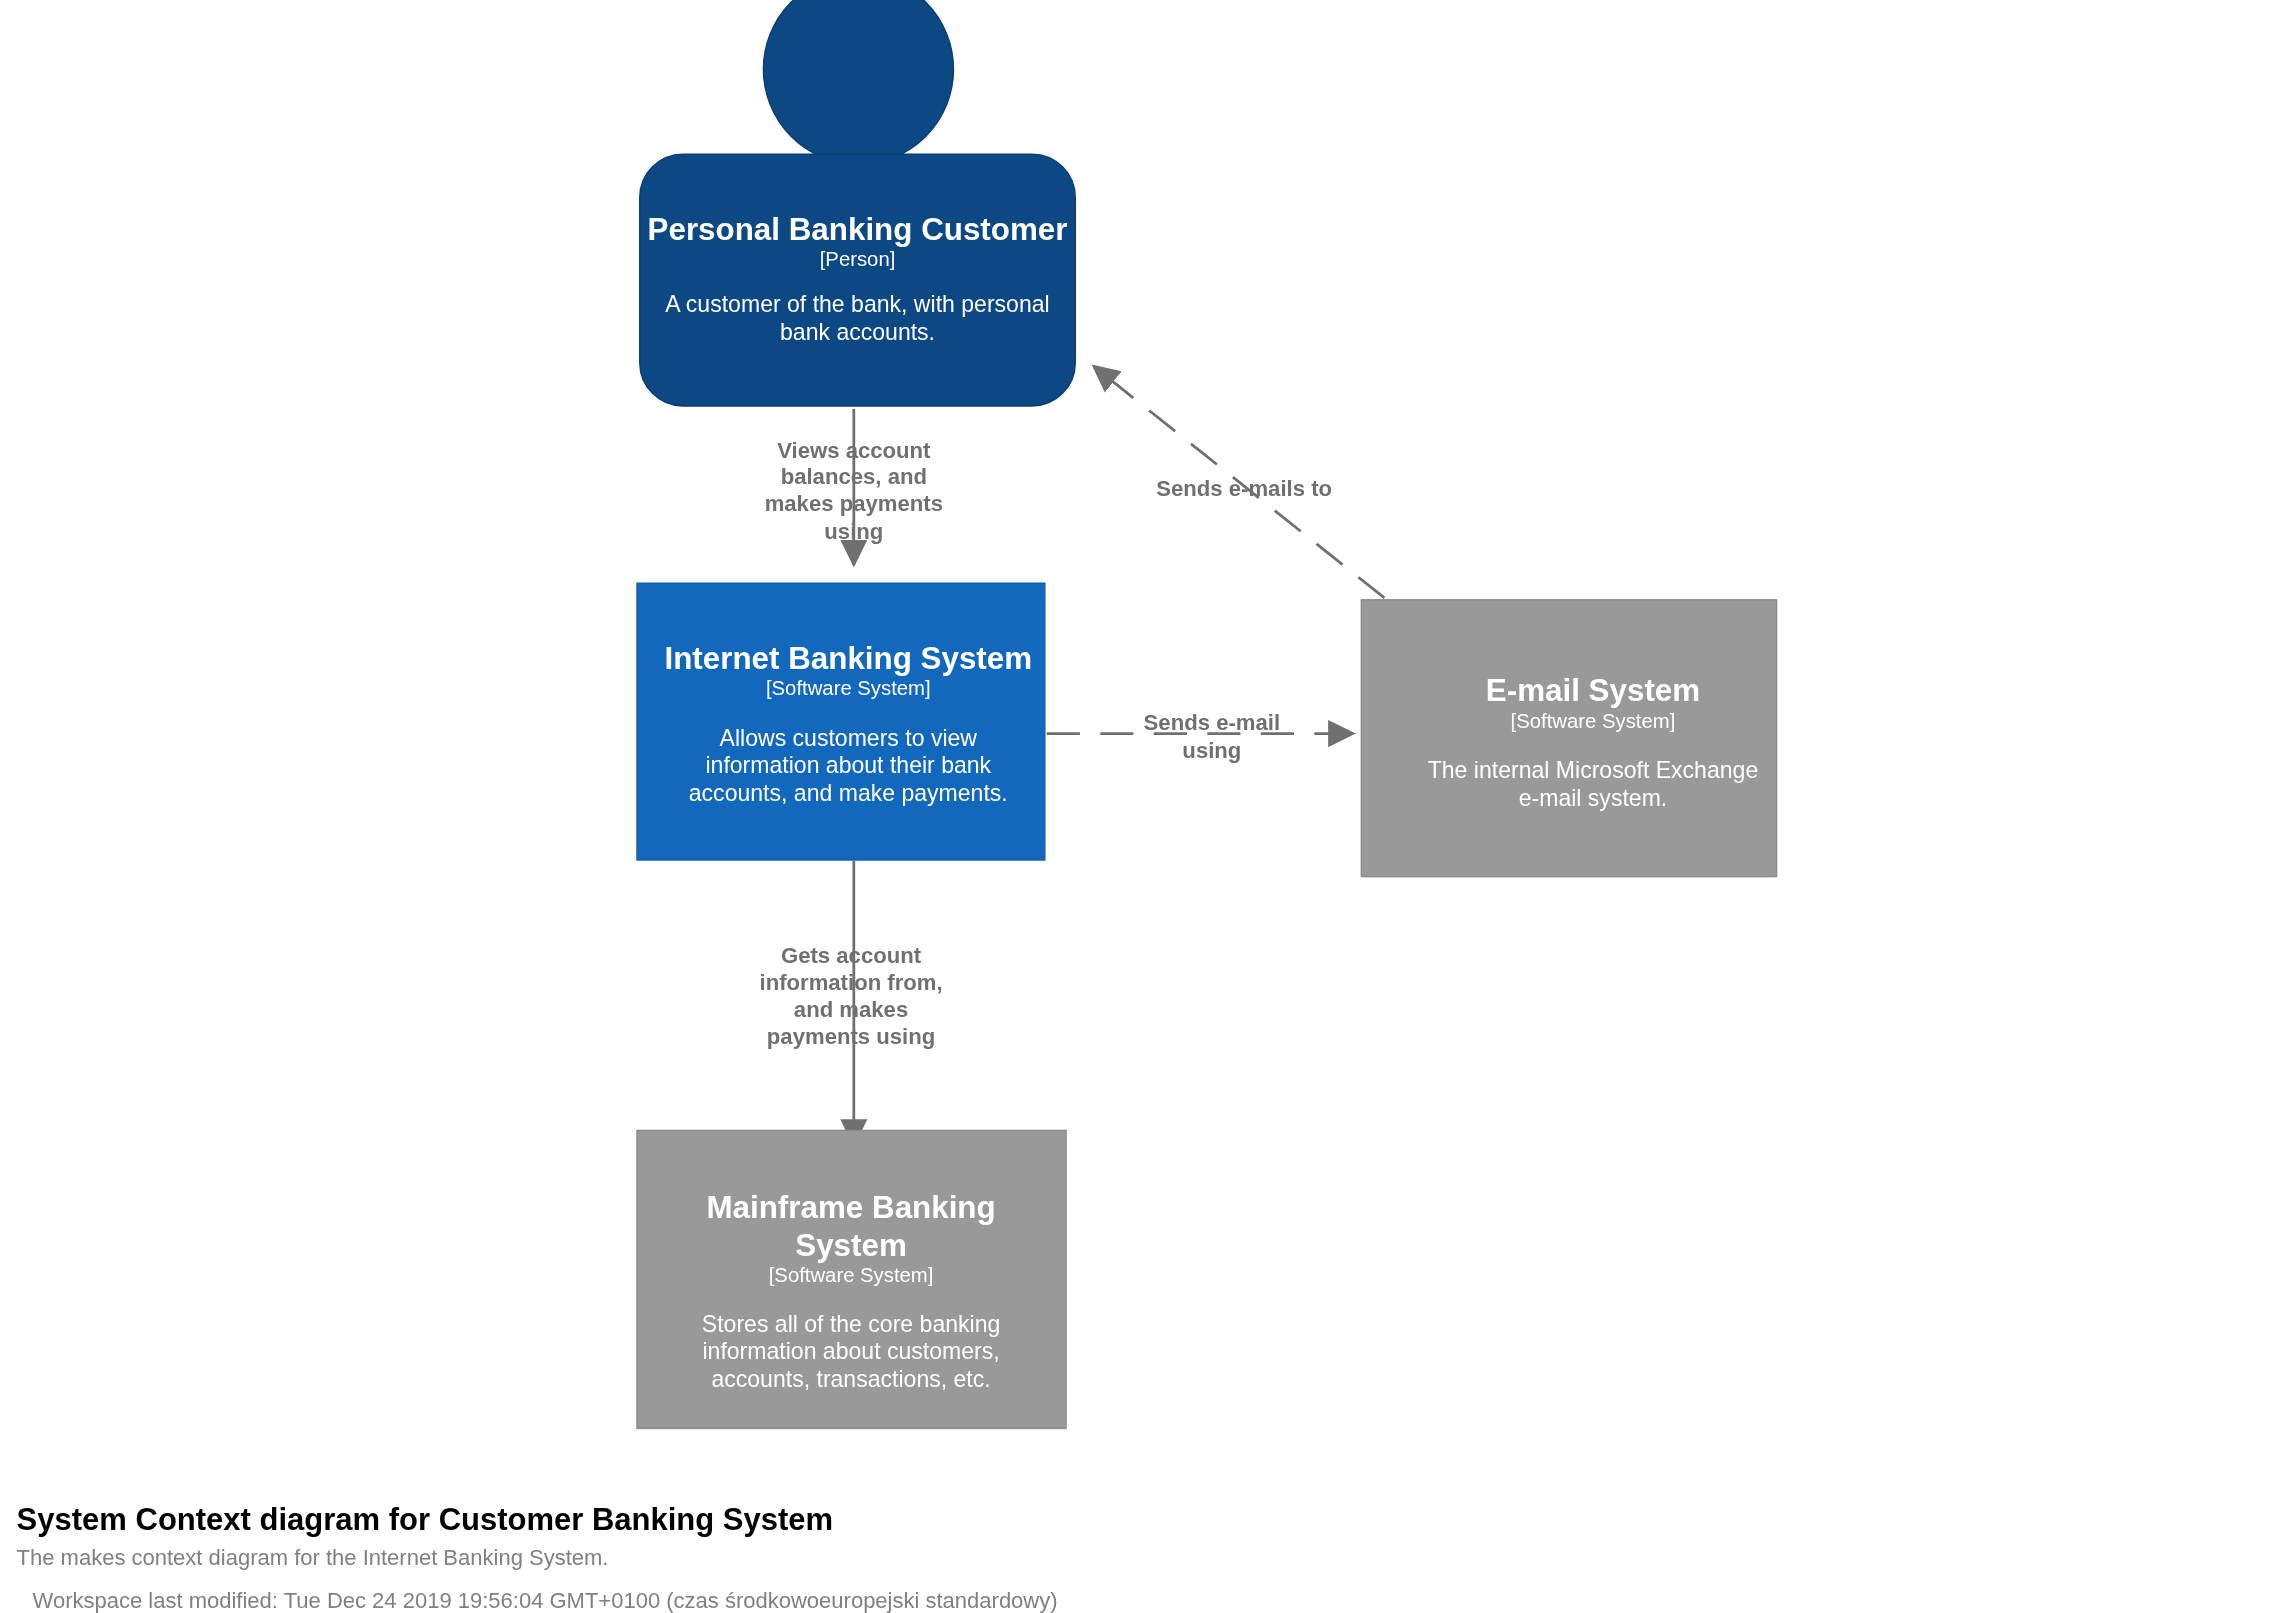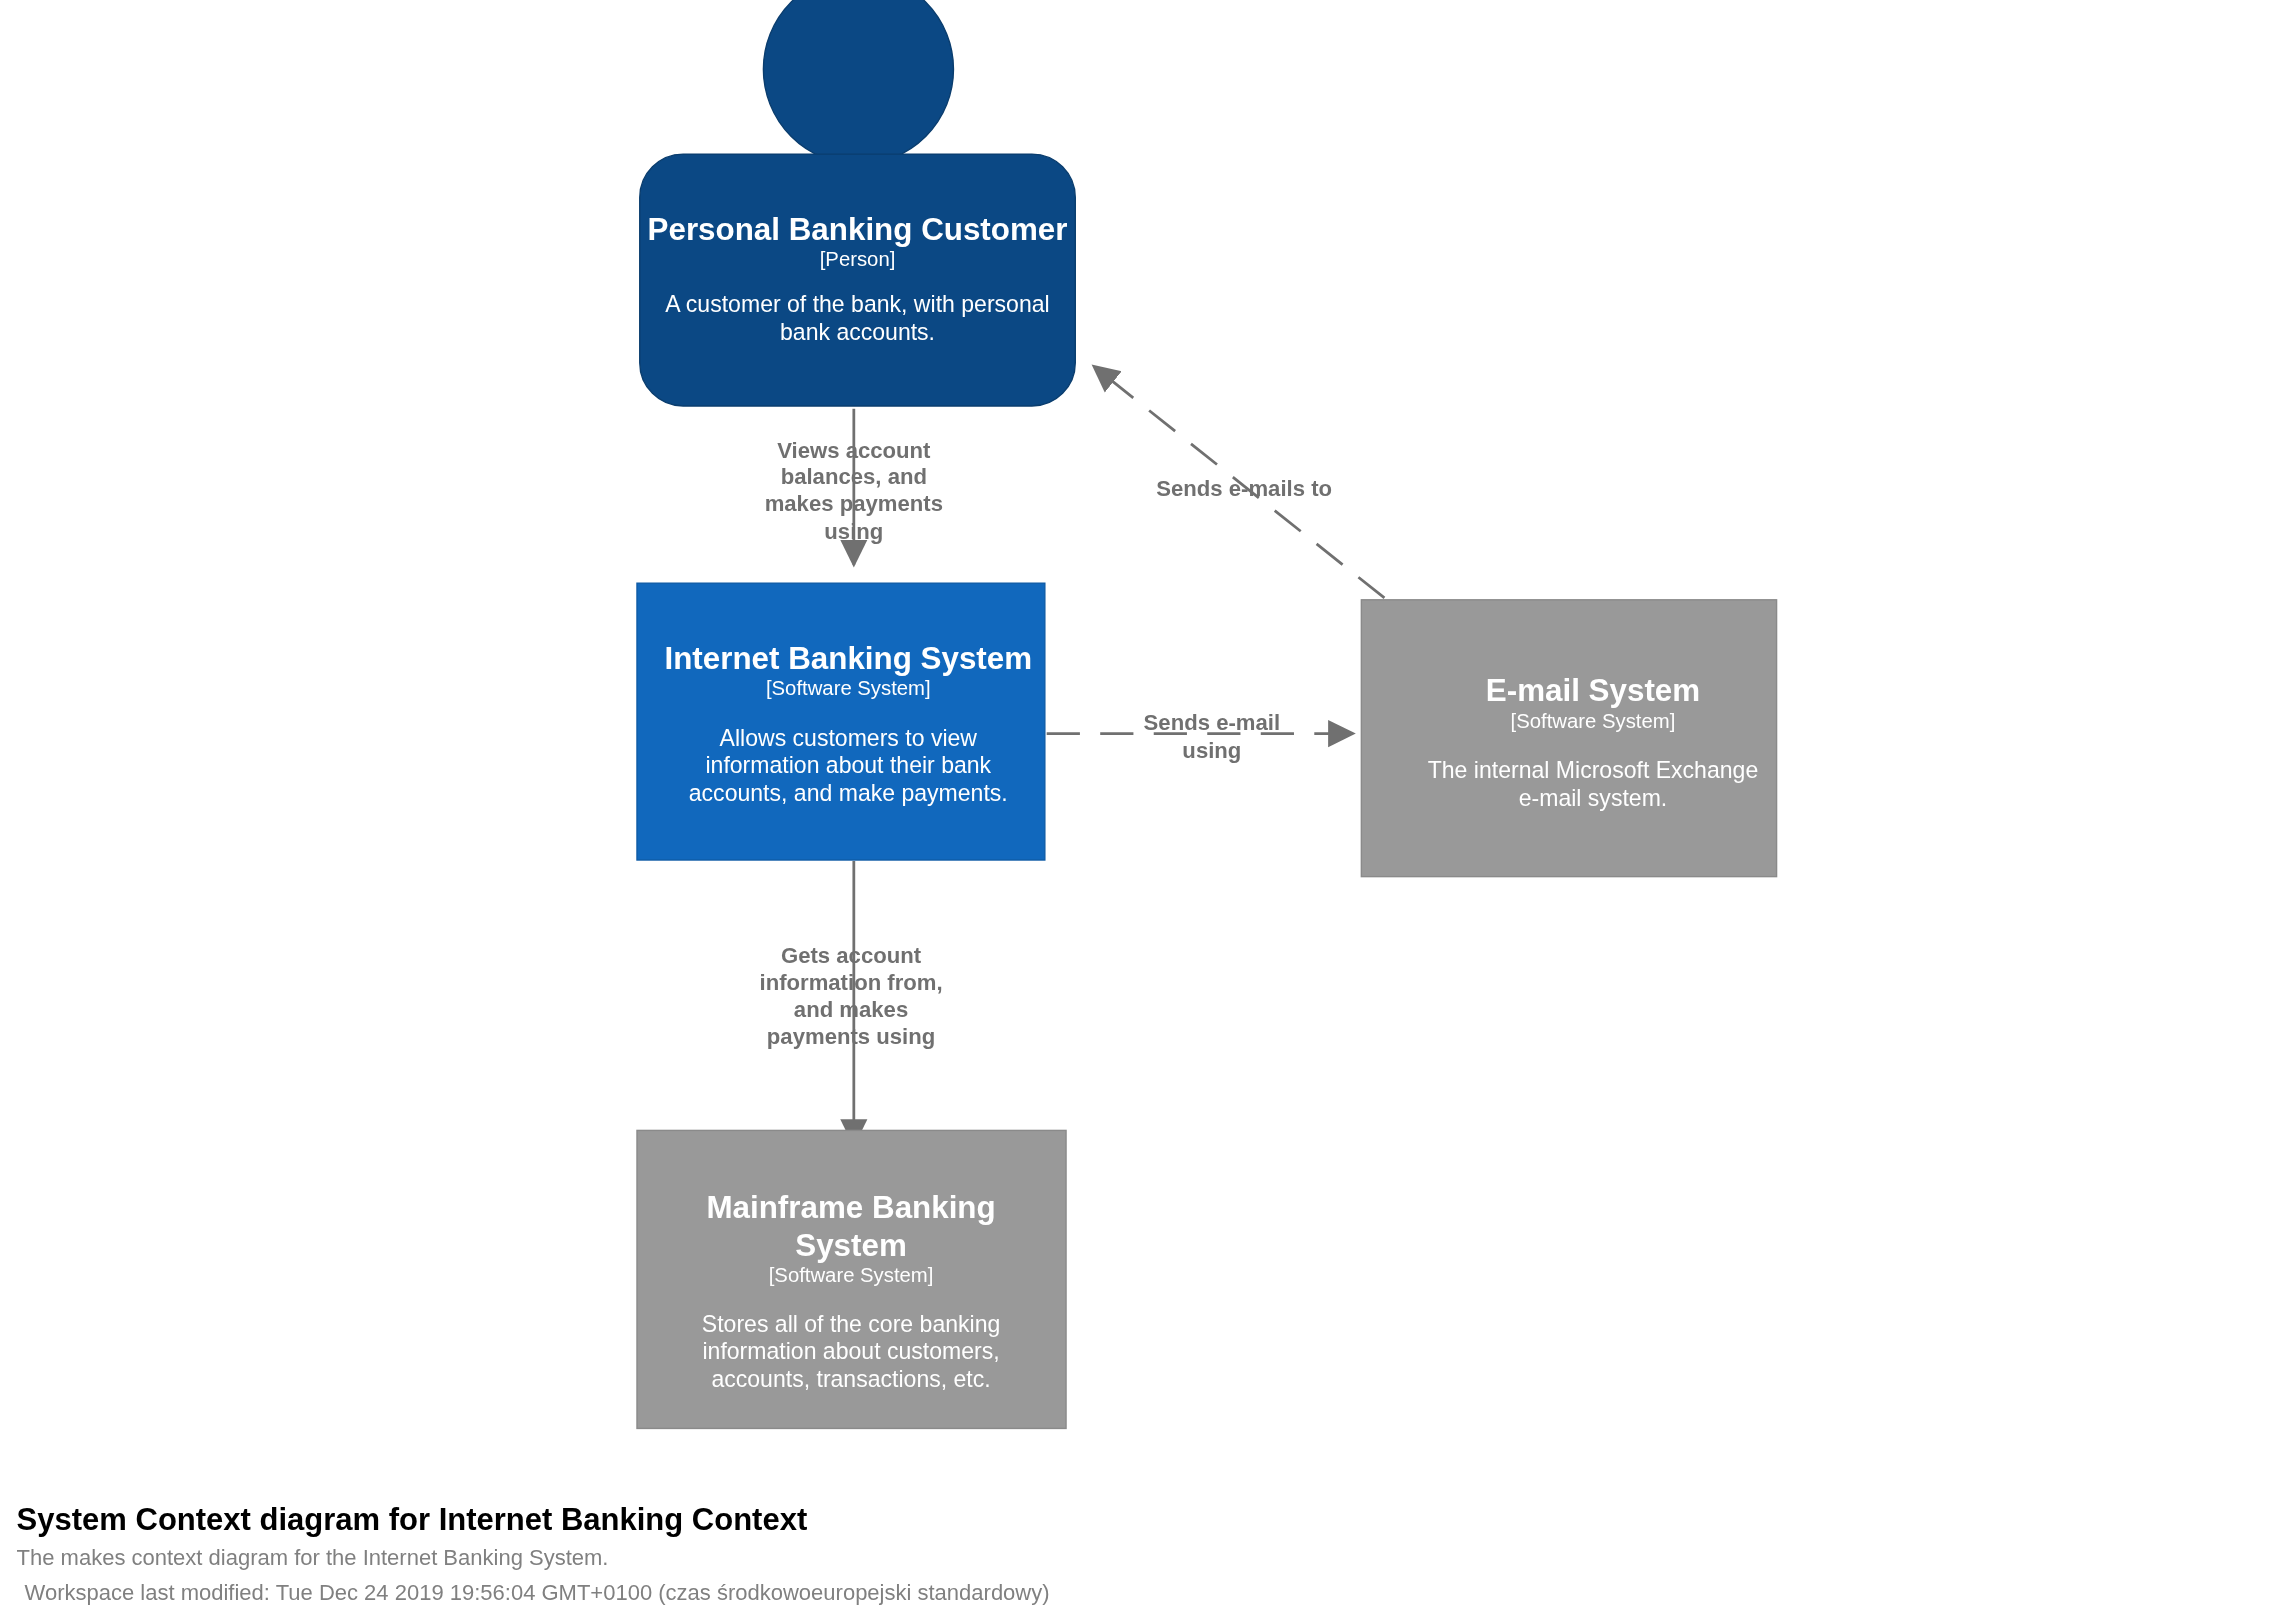--- a/index.html
+++ b/index.html
@@ -70,21 +70,21 @@
   }
   .footer-sub {
     font-size: 22px;
     color: #808080;
     margin: 0 0 5.5px 0;
     line-height: 1.2;
   }
   .footer-meta {
     font-size: 22px;
     color: #808080;
-    margin: 8px;
+    margin: 16px;
     line-height: 1.2;
   }
 </style>
 </head>
 <body>
 
 <div id="diagram-root">
   <svg class="canvas" viewBox="0 0 2480 1748" xmlns="http://www.w3.org/2000/svg">
 
     <defs>
@@ -154,18 +154,18 @@
       <text class="node-title" x="922" y="1361" text-anchor="middle">System</text>
       <text class="node-tag" x="922" y="1389" text-anchor="middle">[Software System]</text>
       <text class="node-desc" x="922" y="1443" text-anchor="middle">Stores all of the core banking</text>
       <text class="node-desc" x="922" y="1473" text-anchor="middle">information about customers,</text>
       <text class="node-desc" x="922" y="1503" text-anchor="middle">accounts, transactions, etc.</text>
     </g>
 
   </svg>
 
   <div class="footer">
-    <p class="footer-title">System Context diagram for Internet Banking Context</p>
+    <p class="footer-title">System Context diagram for Customer Banking System</p>
     <p class="footer-sub">The makes context diagram for the Internet Banking System.</p>
     <p class="footer-meta">Workspace last modified: Tue Dec 24 2019 19:56:04 GMT+0100 (czas środkowoeuropejski standardowy)</p>
   </div>
 </div>
 
 
 </body></html>

